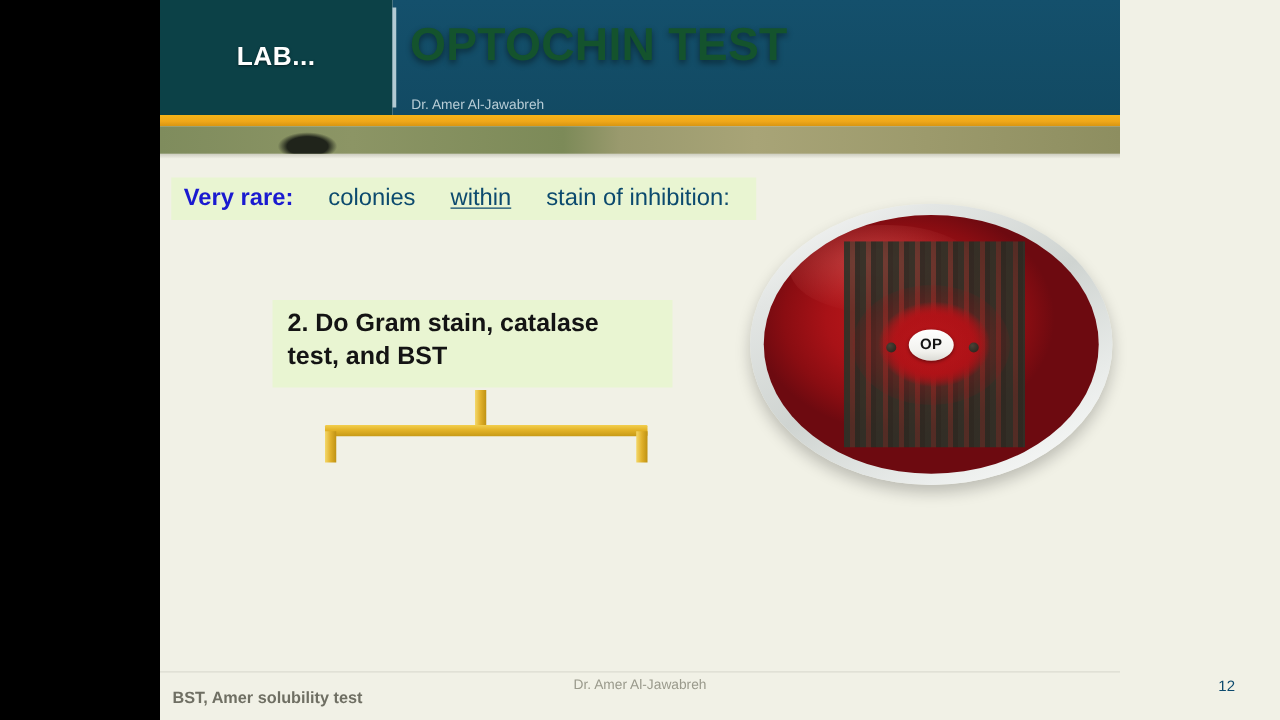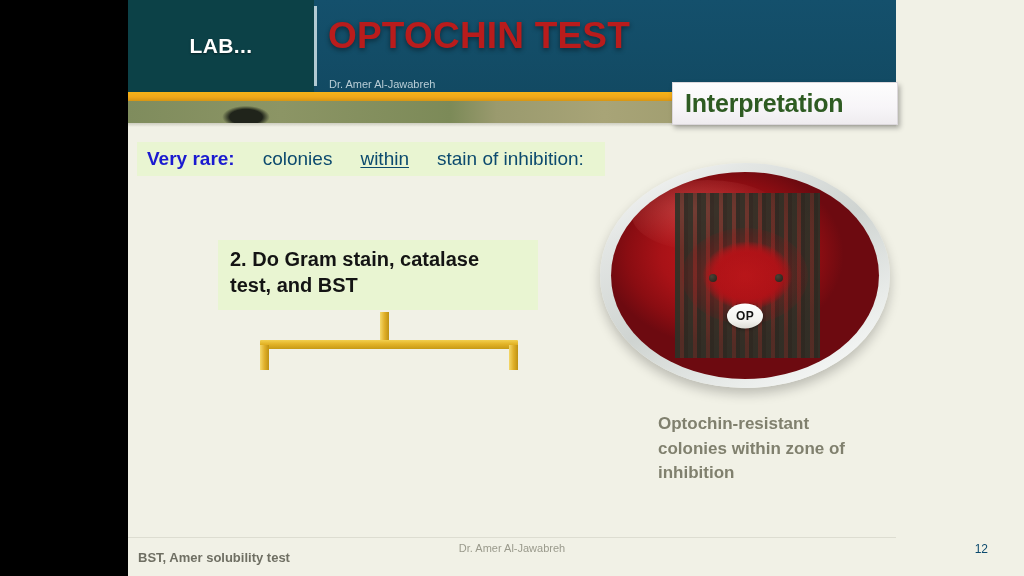--- a/index.html
+++ b/index.html
@@ -35,21 +35,21 @@
   }
   .lab-label {
     position:absolute; left:0; top:0; width:186px; height:92px;
     display:flex; align-items:center; justify-content:center;
     color:#ffffff; font-size:21px; font-weight:bold;
     letter-spacing:.4px;
     text-shadow:0 1px 2px rgba(0,0,0,.5);
   }
   .slide-title {
     position:absolute; left:200px; top:15px;
-    color:#b91c1c; font-size:37px; font-weight:bold;
+    color:#14532d; font-size:37px; font-weight:bold;
     letter-spacing:.2px;
     text-shadow:0 2px 5px rgba(0,0,0,.45);
     white-space:nowrap;
   }
   .author-top {
     position:absolute; left:201px; top:78px;
     color:#b8cdd6; font-size:11px; white-space:nowrap;
   }
 
   
@@ -167,21 +167,21 @@
     border-radius:50%;
     background:radial-gradient(ellipse at center, rgba(196,26,28,.55) 0%, rgba(160,14,20,.18) 62%, rgba(0,0,0,0) 80%);
   }
   .op-disc {
     position:absolute; left:50%; top:50%; width:36px; height:25px;
     transform:translate(-50%,-50%);
     border-radius:50%;
     background:linear-gradient(180deg,#ffffff 0%,#f2f2ee 70%,#dcdcd6 100%);
     box-shadow:0 1px 3px rgba(0,0,0,.45);
     display:flex; align-items:center; justify-content:center;
-    color:#131313; font-size:12px; font-weight:bold; letter-spacing:.3px;margin-top:40px;
+    color:#131313; font-size:12px; font-weight:bold; letter-spacing:.3px;
   }
   .colony {
     position:absolute; width:8px; height:8px; border-radius:50%;
     background:radial-gradient(circle at 35% 32%, #4a4236, #241f18);
     transform:translate(-50%,-50%);
   }
   .colony-left  { left:38%; top:51%; }
   .colony-right { left:62.5%; top:51%; }
 
   
@@ -220,23 +220,20 @@
       <div class="hdr-div"></div>
       <div class="lab-label">LAB...</div>
       <div class="slide-title">OPTOCHIN TEST</div>
       <div class="author-top">Dr. Amer Al-Jawabreh</div>
     </div>
 
     <div class="gold-bar"></div>
     <div class="photo-strip"></div>
     <div class="strip-shadow"></div>
 
-    <div class="interp">
-      <span>Interpretation</span>
-    </div>
 
     <div class="greenbox banner">
       <span class="blue">Very rare:</span>
       <span class="blk"> colonies </span>
       <span class="blk und">within</span>
       <span class="blk"> stain of inhibition:</span>
     </div>
 
     <div class="greenbox step2">
       <span class="steptxt">2. Do Gram stain, catalase test, and BST</span>
@@ -255,21 +252,20 @@
         <div class="agar-sheen"></div>
         <div class="growth"></div>
         <div class="growth-edge"></div>
         <div class="zone-halo"></div>
         <div class="colony colony-left"></div>
         <div class="colony colony-right"></div>
         <div class="op-disc">OP</div>
       </div>
     </div>
 
-    <div class="caption">Optochin-resistant colonies within zone of inhibition</div>
 
     <div class="footline"></div>
     <div class="foot-left">BST, Amer solubility test</div>
     <div class="foot-center">Dr. Amer Al-Jawabreh</div>
     <div class="foot-right">12</div>
 
   </div>
 </div>
 
 </body></html>

